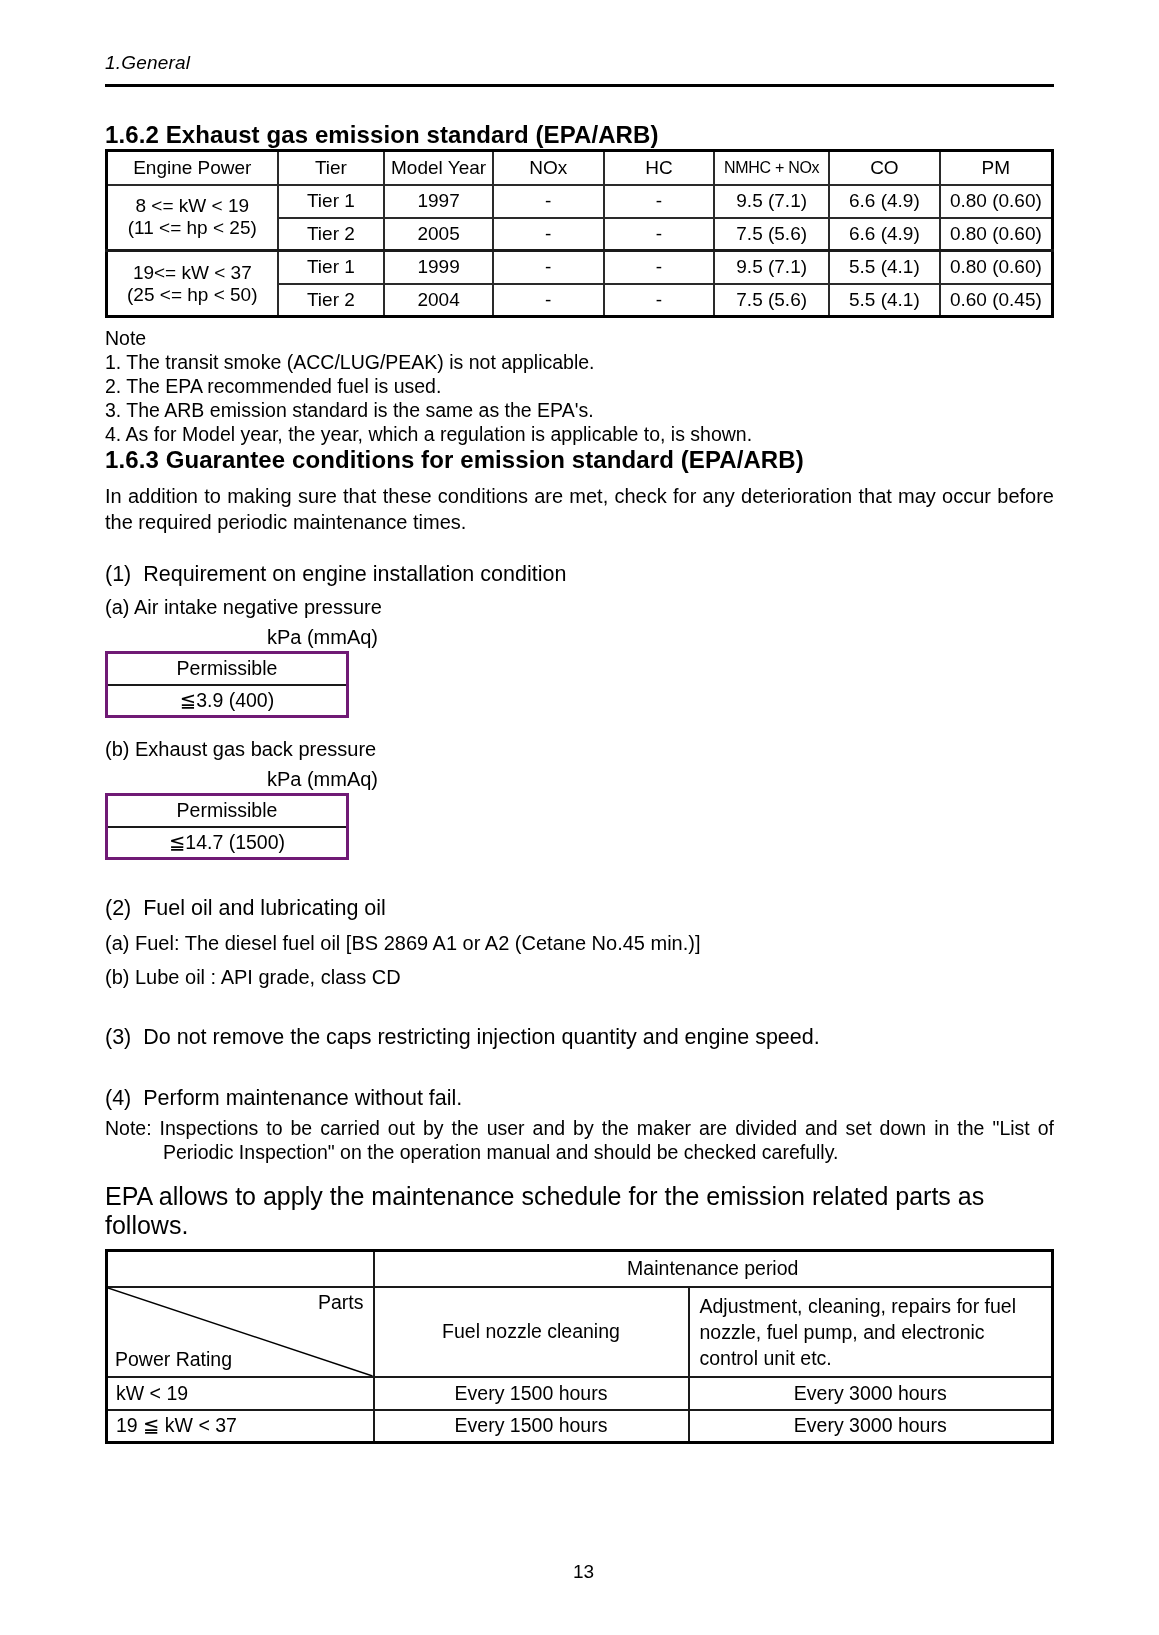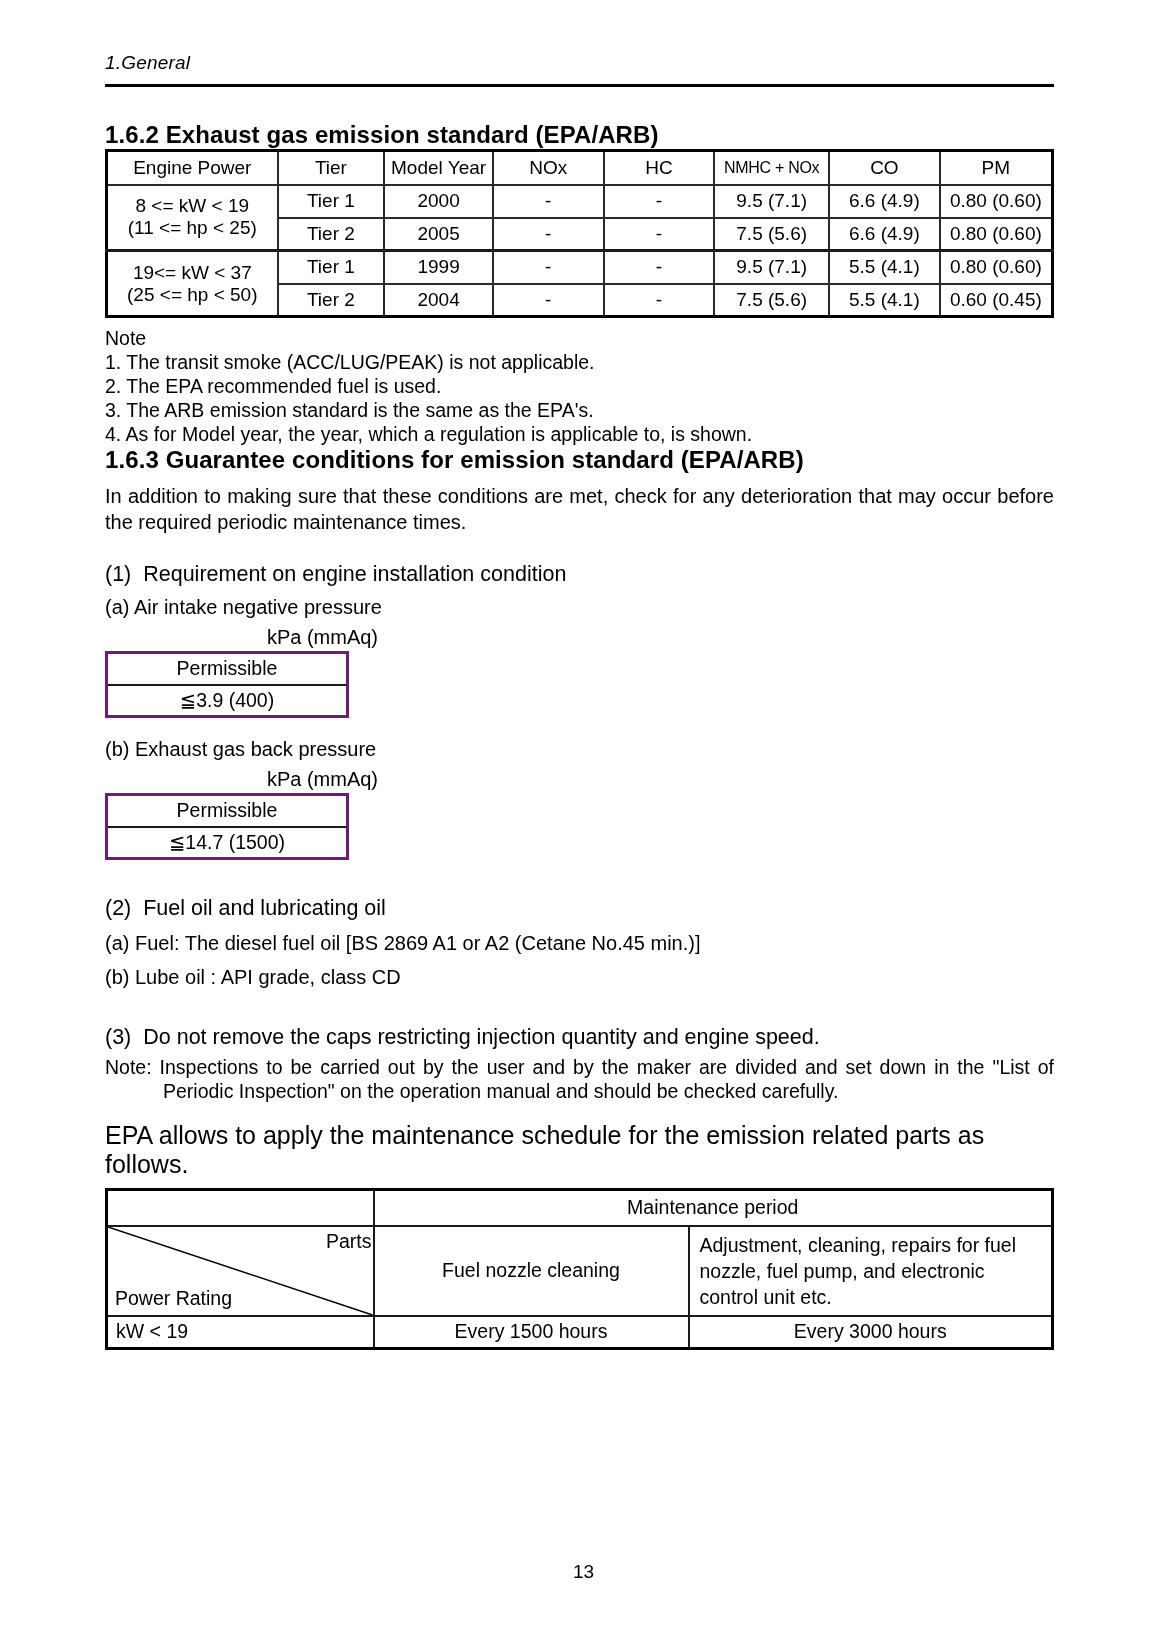--- a/index.html
+++ b/index.html
@@ -77,21 +77,21 @@
     width: 946px; margin-top: 9px; table-layout: fixed;
     border: 3px solid #000;
   }
   .maintenance-table td {
     border: 2px solid #1a1a1a; font-size: 19.5px;
     vertical-align: middle; padding: 2px 8px; margin-top: 8px;
   }
   .maintenance-table .mp-header { text-align: center; height: 36px; }
   .maintenance-table .diag-cell { position: relative; height: 90px; padding: 0; }
   .diag-cell svg { position: absolute; inset: 0; width: 100%; height: 100%; display: block; }
-  .diag-parts { position: absolute; top: 3px; right: 1px; font-size: 19.5px; }
+  .diag-parts { position: absolute; top: 3px; right: 9px; font-size: 19.5px; }
   .diag-power { position: absolute; bottom: 5px; left: 7px; font-size: 19.5px; }
   .maintenance-table .col-head-center { text-align: center; }
   .maintenance-table .col-head-left { text-align: left; line-height: 26px; padding: 4px 10px; }
   .maintenance-table .data-row td { height: 33px; }
   .maintenance-table .cell-left { text-align: left; }
   .maintenance-table .cell-center { text-align: center; }
 
   .page-number {
     position: absolute; bottom: 52px; left: 4px;
     width: 100%; text-align: center; font-size: 19px;
@@ -128,21 +128,21 @@
         <th class="th-nmhc">NMHC + NOx</th>
         <th>CO</th>
         <th>PM</th>
       </tr>
       <tr>
         <td rowspan="2">
           <span class="ep-line">8 &lt;= kW &lt; 19</span>
           <span class="ep-line">(11 &lt;= hp &lt; 25)</span>
         </td>
         <td>Tier 1</td>
-        <td>2000</td>
+        <td>1997</td>
         <td>-</td>
         <td>-</td>
         <td>9.5 (7.1)</td>
         <td>6.6 (4.9)</td>
         <td>0.80 (0.60)</td>
       </tr>
       <tr>
         <td>Tier 2</td>
         <td>2005</td>
         <td>-</td>
@@ -215,20 +215,21 @@
       </tr>
     </tbody>
   </table>
 
   <div class="item-heading i2">(2)  Fuel oil and lubricating oil</div>
   <div class="sub-line i2-sub">(a) Fuel: The diesel fuel oil [BS 2869 A1 or A2 (Cetane No.45 min.)]</div>
   <div class="sub-line i2-sub">(b) Lube oil : API grade, class CD</div>
 
   <div class="item-heading i3">(3)  Do not remove the caps restricting injection quantity and engine speed.</div>
 
+  <div class="item-heading i4">(4)  Perform maintenance without fail.</div>
   <div class="note-hanging">Note: Inspections to be carried out by the user and by the maker are divided and set down in the "List of Periodic Inspection" on the operation manual and should be checked carefully.</div>
 
   <div class="epa-line">EPA allows to apply the maintenance schedule for the emission related parts as follows.</div>
 
   <table class="maintenance-table">
     <colgroup>
       <col style="width:267px">
         <col style="width:315px">
         <col style="width:364px">
     </colgroup>
@@ -246,18 +247,23 @@
           <span class="diag-power">Power Rating</span>
         </td>
         <td class="col-head-center">Fuel nozzle cleaning</td>
         <td class="col-head-left">Adjustment, cleaning, repairs for fuel nozzle, fuel pump, and electronic control unit etc.</td>
       </tr>
       <tr class="data-row">
         <td class="cell-left">kW &lt; 19</td>
         <td class="cell-center">Every 1500 hours</td>
         <td class="cell-center">Every 3000 hours</td>
       </tr>
+      <tr class="data-row">
+        <td class="cell-left">19 ≦ kW &lt; 37</td>
+        <td class="cell-center">Every 1500 hours</td>
+        <td class="cell-center">Every 3000 hours</td>
+      </tr>
     </tbody>
   </table>
 
 </div>
 
 <div class="page-number">13</div>
 
 </body></html>

